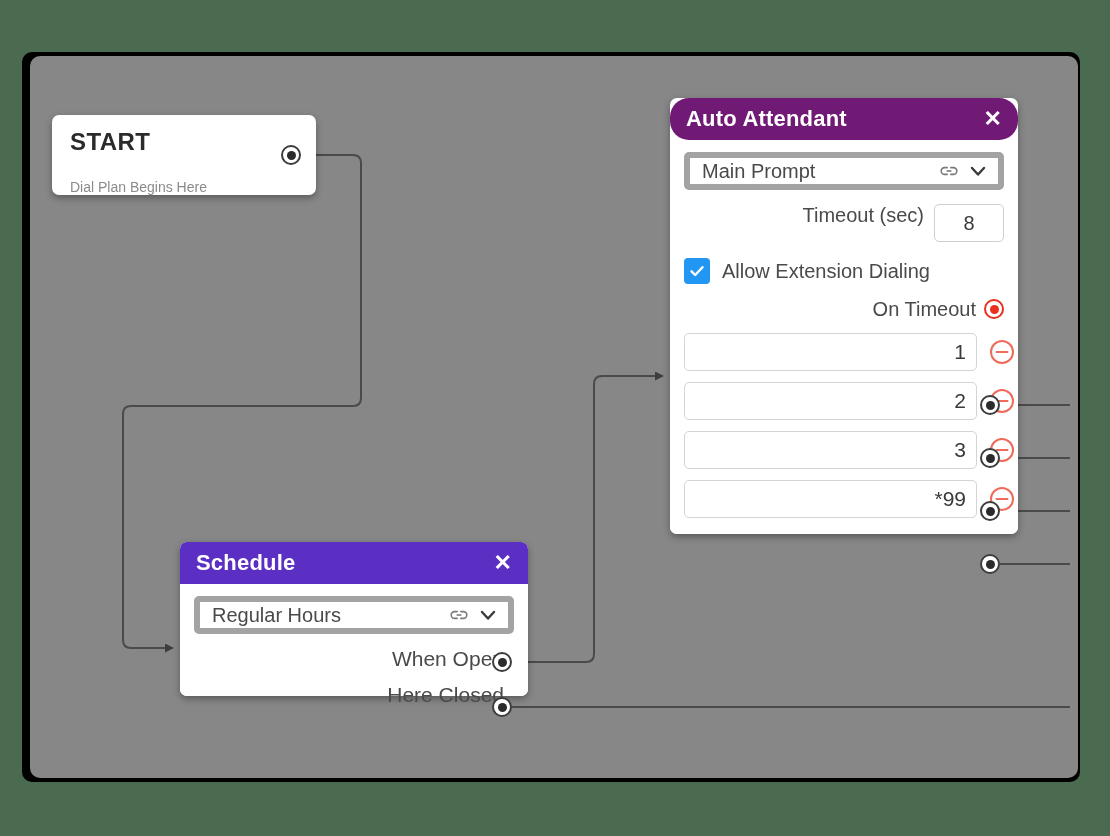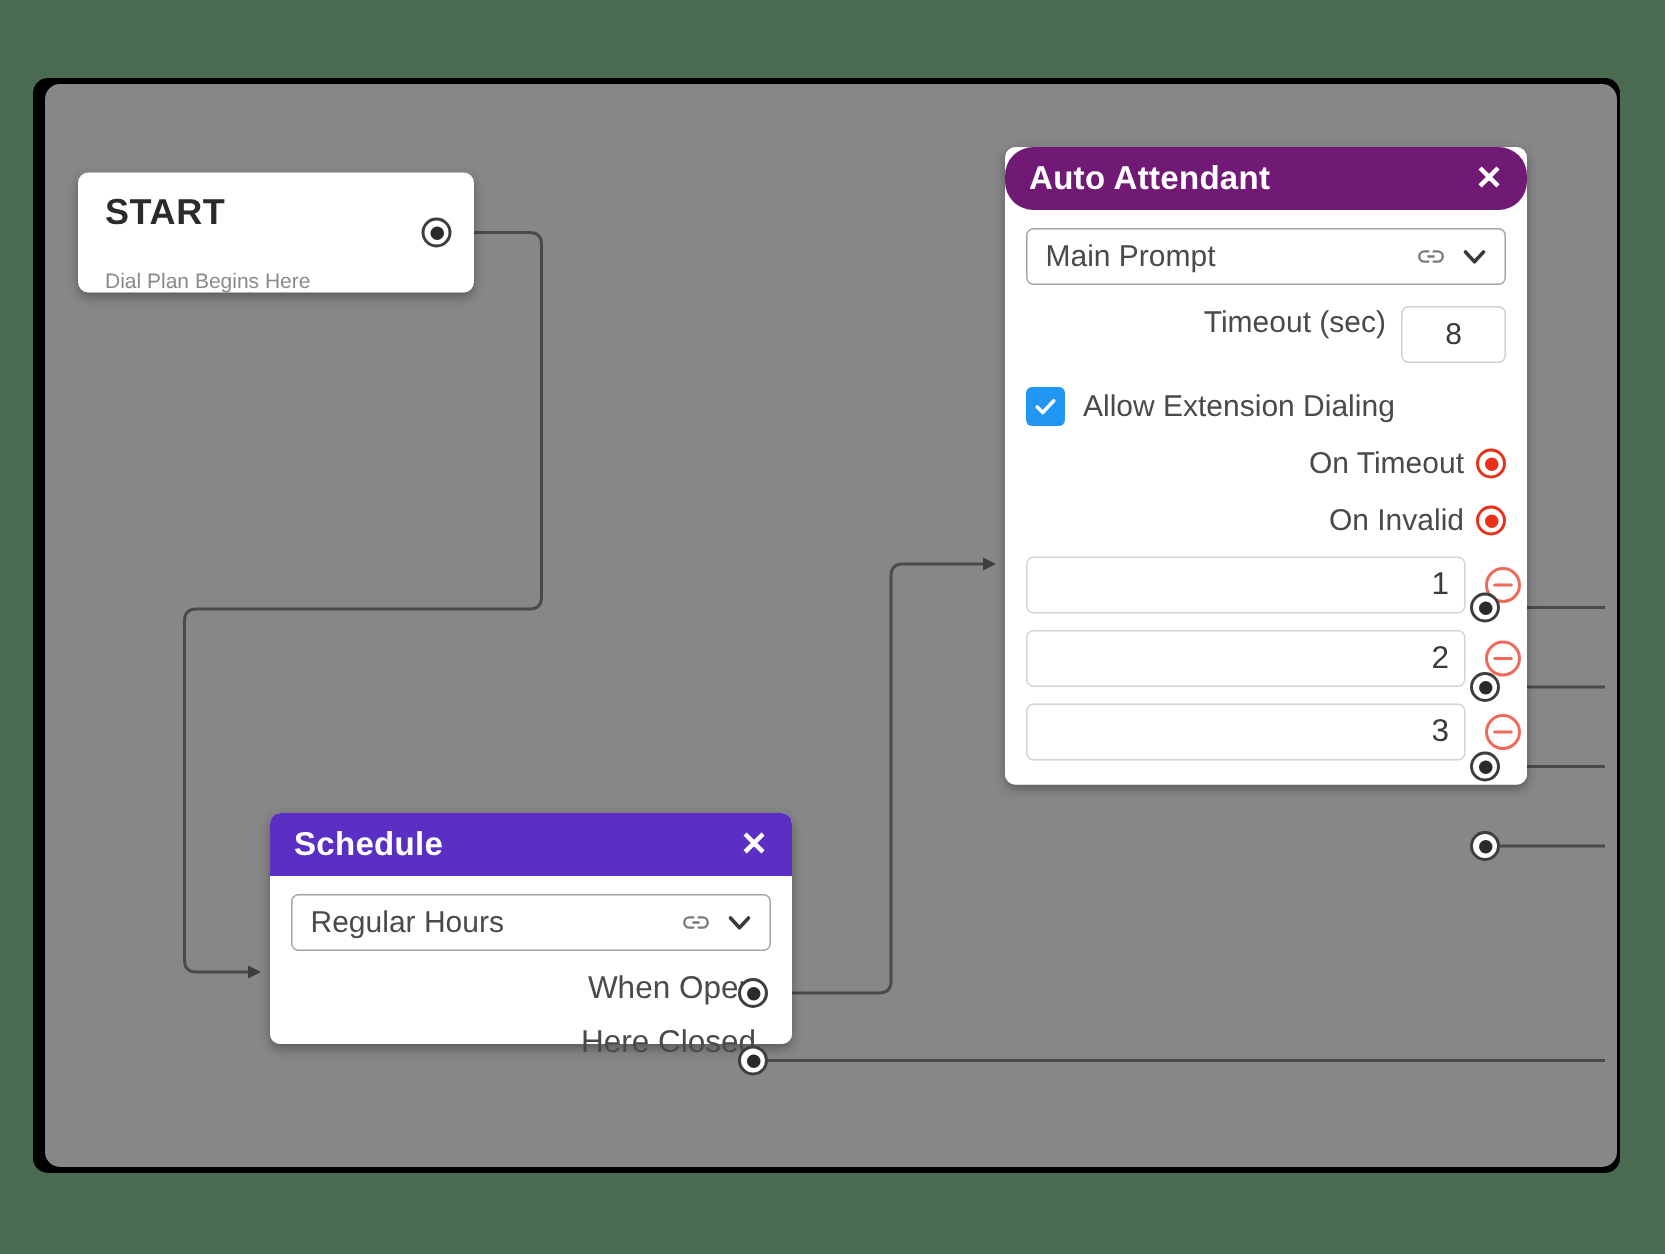--- a/index.html
+++ b/index.html
@@ -135,21 +135,21 @@
   }
   .panel-body {
     background: #ffffff;
     border-radius: 0 0 7px 7px;
   }
 
   
   .select-field {
     position: relative;
     height: 38px;
-    border: 1px solid #a3a3a3;
+    border: 6px solid #a3a3a3;
     border-radius: 5px;
     background: #fff;
     display: flex;
     align-items: center;
     box-sizing: border-box;
     padding: 0 10px 0 12px;
   }
   .select-value {
     flex: 1;
     font-size: 20px;
@@ -398,24 +398,20 @@
           </svg>
         </span>
         <span class="checkbox-label">Allow Extension Dialing</span>
       </div>
 
       <div class="radio-row">
         <span class="aa-label">On Timeout</span>
         <span class="radio-dot"></span>
       </div>
 
-      <div class="radio-row">
-        <span class="aa-label">On Invalid</span>
-        <span class="radio-dot"></span>
-      </div>
 
       <div class="option-row">
         <input class="option-input" type="text" value="1" style="">
         <span class="remove-btn">
           <svg width="26" height="26" viewBox="0 0 26 26">
             <circle cx="13" cy="13" r="11" fill="none" stroke="#ef6a5a" stroke-width="2"></circle>
             <path d="M7.5 13 H18.5" stroke="#ef6a5a" stroke-width="2" stroke-linecap="round"></path>
           </svg>
         </span>
       </div>
@@ -433,20 +429,29 @@
       <div class="option-row">
         <input class="option-input" type="text" value="3" style="">
         <span class="remove-btn">
           <svg width="26" height="26" viewBox="0 0 26 26">
             <circle cx="13" cy="13" r="11" fill="none" stroke="#ef6a5a" stroke-width="2"></circle>
             <path d="M7.5 13 H18.5" stroke="#ef6a5a" stroke-width="2" stroke-linecap="round"></path>
           </svg>
         </span>
       </div>
 
+      <div class="option-row">
+        <input class="option-input" type="text" value="*99" style="">
+        <span class="remove-btn">
+          <svg width="26" height="26" viewBox="0 0 26 26">
+            <circle cx="13" cy="13" r="11" fill="none" stroke="#ef6a5a" stroke-width="2"></circle>
+            <path d="M7.5 13 H18.5" stroke="#ef6a5a" stroke-width="2" stroke-linecap="round"></path>
+          </svg>
+        </span>
+      </div>
 
 
     </div>
   </div>
 
   <div class="port on-gray" id="aa-port-1"></div>
   <div class="port on-gray" id="aa-port-2"></div>
   <div class="port on-gray" id="aa-port-3"></div>
   <div class="port on-gray" id="aa-port-4"></div>
 

